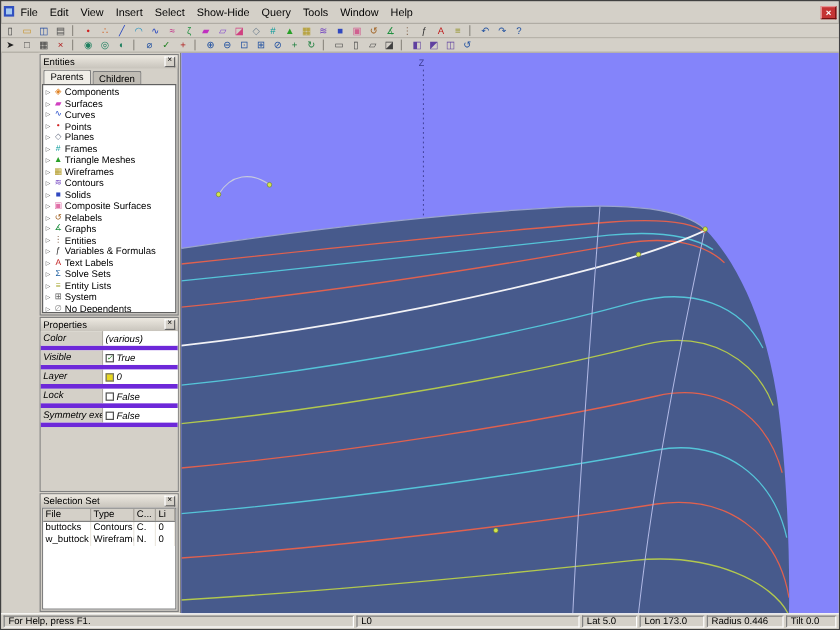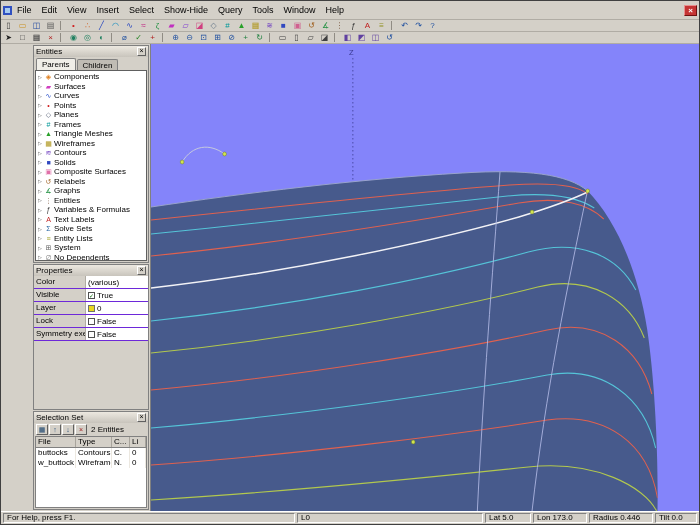--- a/index.html
+++ b/index.html
@@ -53,21 +53,21 @@
   .tree { flex:1; background:#fff; border:1px solid #606060; margin:0 1px 1px; overflow:hidden; padding:1px 0; }
   .tree-row { display:flex; align-items:center; height:9.5px; white-space:nowrap; }
   .expander { width:8px; text-align:center; font-size:5px; color:#505050; }
   .tree-icon { width:9px; text-align:center; font-size:7px; line-height:9px; }
   .tree-label { font-size:8px; padding-left:1px;text-align:center; }
 
   .prop-object { flex:0 0 13px; display:flex; align-items:center; background:#fff;
     border-bottom:1px solid #c0bcb4; padding:0 3px; font-size:8.5px; font-weight:bold; }
   .pin { margin-left:auto; width:6px; height:6px; border-radius:50%; background:#e8c820; border:1px solid #806000; }
   .prop-rows { display:flex; flex-direction:column; background:#fff; }
-  .prop-row { display:flex; flex:0 0 13px; border-bottom:1px solid #6d28d9; }
+  .prop-row { display:flex; flex:0 0 13px; border-bottom:4px solid #6d28d9;font-style:italic; }
   .prop-label { flex:0 0 52px; background:#d4d0c8; border-right:1px solid #b0aca4; padding:0 2px;
     font-size:8px; line-height:12px; white-space:nowrap; overflow:hidden; }
   .prop-value { flex:1; display:flex; align-items:center; padding:0 2px; font-size:8px; background:#fff; gap:2px; }
   .check { display:none; }
   .check[data-check] { display:flex; width:7px; height:7px; border:1px solid #505050; background:#fff;
     align-items:center; justify-content:center; font-size:6px; color:#107010; }
   .swatch { display:none; }
   .swatch[data-swatch] { display:block; width:7px; height:7px; border:1px solid #707070; }
   .prop-filler { flex:1; background:#d4d0c8; }
 
@@ -485,30 +485,20 @@
               </div>
             </div>
           </div>
         <div class="prop-filler" data-name="properties-filler"></div>
       </div>
 
       <div class="panel panel-selection" data-name="selection-set-panel">
         <div class="panel-header" data-name="selection-panel-header">
           <span class="panel-title" data-name="selection-panel-title">Selection Set</span>
           <span class="close-x" data-name="close-icon">×</span>
-        </div>
-        <div class="sel-toolbar" data-name="selection-toolbar">
-          <span class="sel-btns" data-name="selection-toolbar-buttons">
-
-          <span class="sel-btn" data-name="list-view-icon" style="color: rgb(32, 72, 112);">▦</span>
-              <span class="sel-btn" data-name="move-up-icon" style="color: rgb(32, 72, 112);">↑</span>
-              <span class="sel-btn" data-name="move-down-icon" style="color: rgb(32, 72, 112);">↓</span>
-              <span class="sel-btn" data-name="remove-icon" style="color: rgb(160, 32, 32);">×</span>
-            </span>
-          <span class="count-label" data-name="selection-count">2 Entities</span>
         </div>
         <div class="sel-table" data-name="selection-table">
           <div class="sel-header" data-name="selection-table-header">
 
           <span data-name="column-name" class="sel-col col-name">File</span>
               <span data-name="column-type" class="sel-col col-type">Type</span>
               <span data-name="column-c" class="sel-col col-c">C...</span>
               <span data-name="column-li" class="sel-col col-li">Li</span>
             </div>
           <div class="sel-rows" data-name="selection-table-rows">

